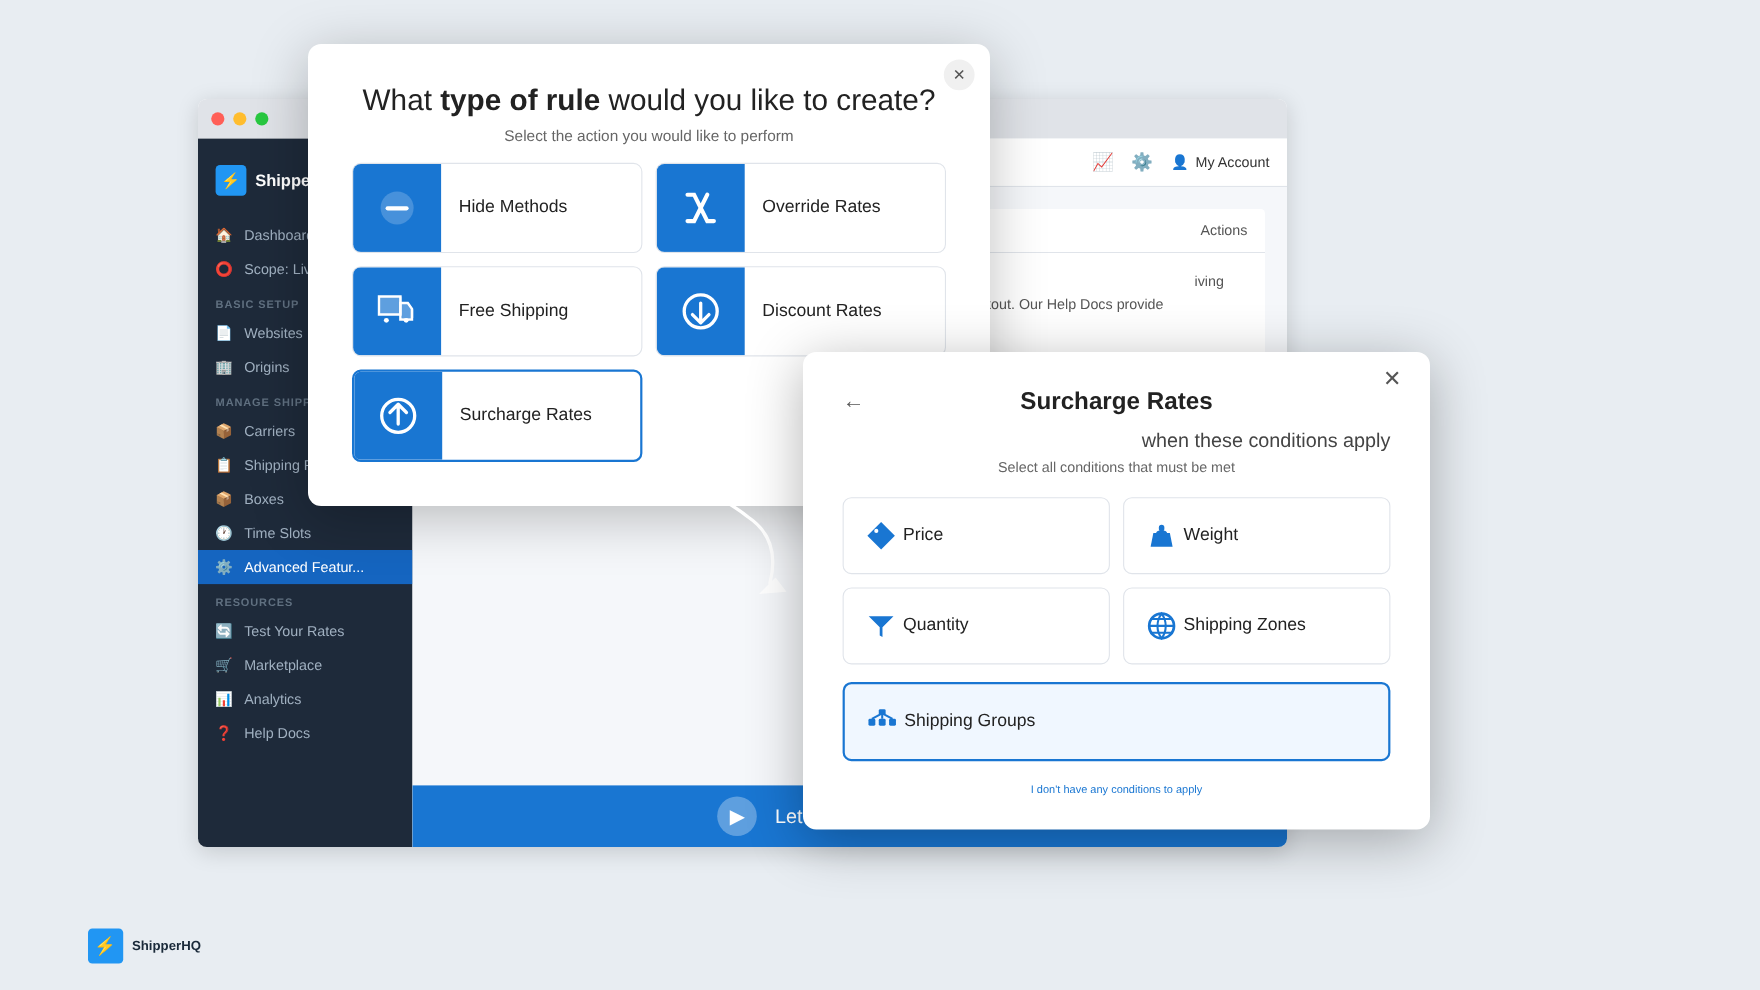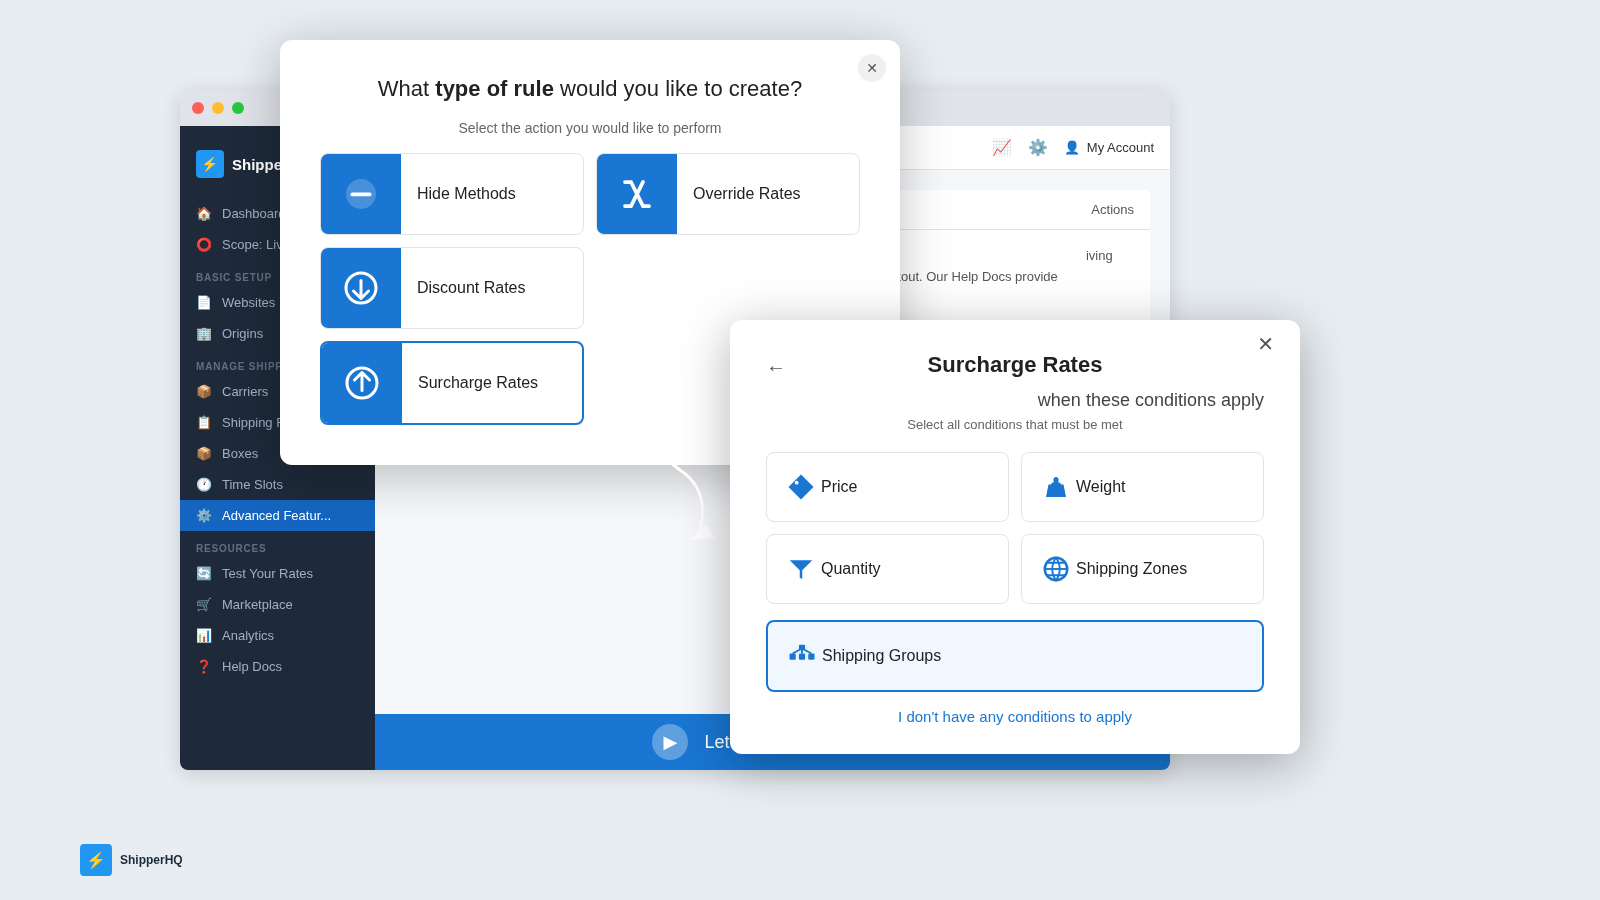--- a/index.html
+++ b/index.html
@@ -159,23 +159,23 @@
       background: #f0f0f0;
       cursor: pointer;
       display: flex;
       align-items: center;
       justify-content: center;
       font-size: 14px;
       color: #555;
     }
     .modal-title {
       text-align: center;
-      font-size: 22px;
+      font-size: 27px;
       color: #222;
-      margin-bottom: 18px;
+      margin-bottom: 8px;
       font-weight: 400;
     }
     .modal-title strong { font-weight: 700; }
     .modal-subtitle {
       text-align: center;
       font-size: 14px;
       color: #666;
       margin-bottom: 17px;
     }
     .rule-grid {
@@ -295,21 +295,21 @@
     }
     .condition-icon svg { width: 30px; height: 30px; fill: #1976D2; }
     .condition-label {
       font-size: 16px;
       color: #222;
       font-weight: 500;
     }
     .no-conditions-link {
       text-align: right;
       color: #1976D2;
-      font-size: 15px;
+      font-size: 10px;
       cursor: pointer;
       text-decoration: none;
     }
 
     
     .bottom-logo {
       position: absolute;
       bottom: 24px;
       left: 80px;
       display: flex;
@@ -480,20 +480,32 @@
 
     <div class="rule-card">
       <div class="rule-card-icon">
         <svg viewBox="0 0 24 24">
           <path d="M4 4h4l8 16h4M4 20h4L16 4" stroke="#fff" stroke-width="2.5" fill="none" stroke-linecap="round"></path>
         </svg>
       </div>
       <span class="rule-card-label">Override Rates</span>
     </div>
 
+    <div class="rule-card">
+      <div class="rule-card-icon">
+        <svg viewBox="0 0 24 24">
+          <path d="M1 3h14v11H1zM15 7h4l3 4v5h-7V7z" fill="rgba(255,255,255,0.3)"></path>
+          <path d="M1 3h13v11H1z" stroke="#fff" stroke-width="1.5" fill="none"></path>
+          <path d="M14 7h4.5l2.5 3.5V17h-7V7z" stroke="#fff" stroke-width="1.5" fill="none"></path>
+          <circle cx="5.5" cy="17.5" r="1.5" fill="#fff"></circle>
+          <circle cx="17.5" cy="17.5" r="1.5" fill="#fff"></circle>
+        </svg>
+      </div>
+      <span class="rule-card-label">Free Shipping</span>
+    </div>
 
     <div class="rule-card">
       <div class="rule-card-icon">
         <svg viewBox="0 0 24 24">
           <circle cx="12" cy="12" r="10" stroke="#fff" stroke-width="2" fill="none"></circle>
           <path d="M12 7v10M7 14l5 5 5-5" stroke="#fff" stroke-width="2" fill="none" stroke-linecap="round" stroke-linejoin="round"></path>
         </svg>
       </div>
       <span class="rule-card-label">Discount Rates</span>
     </div>

